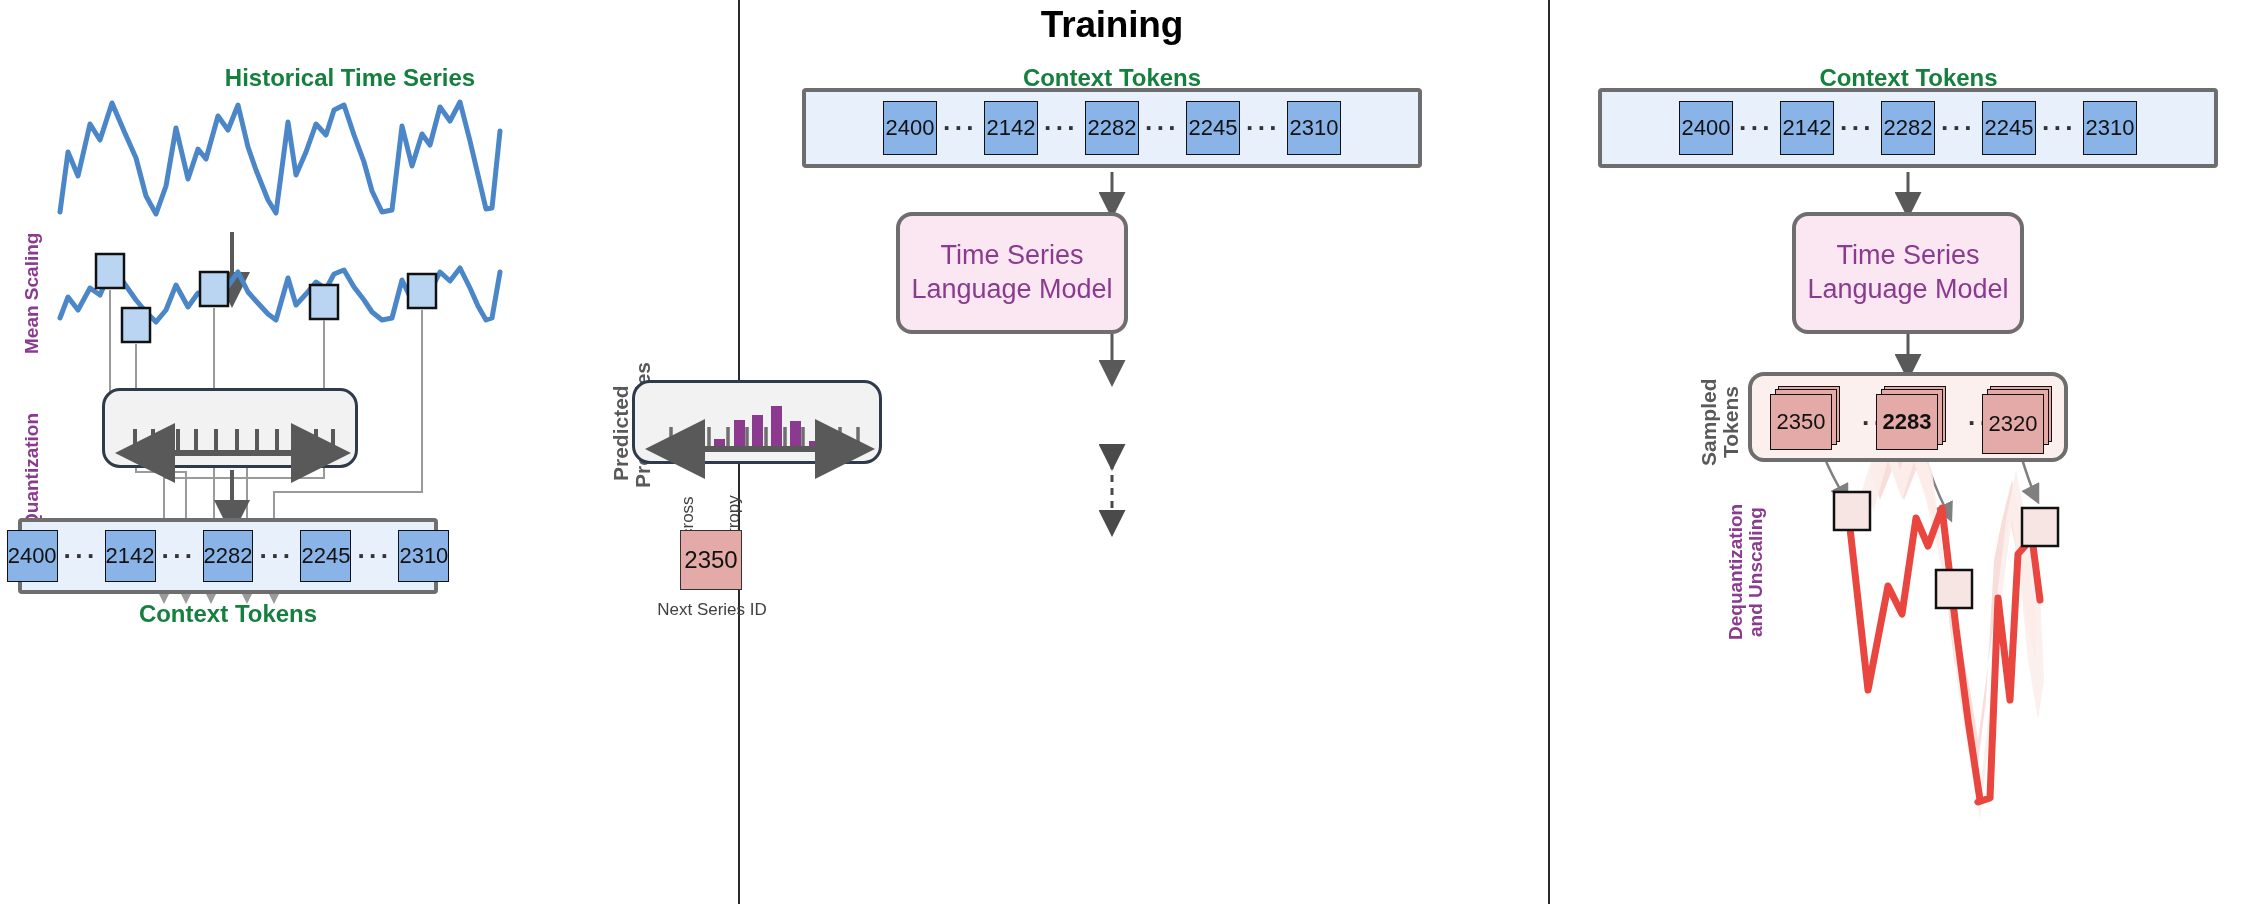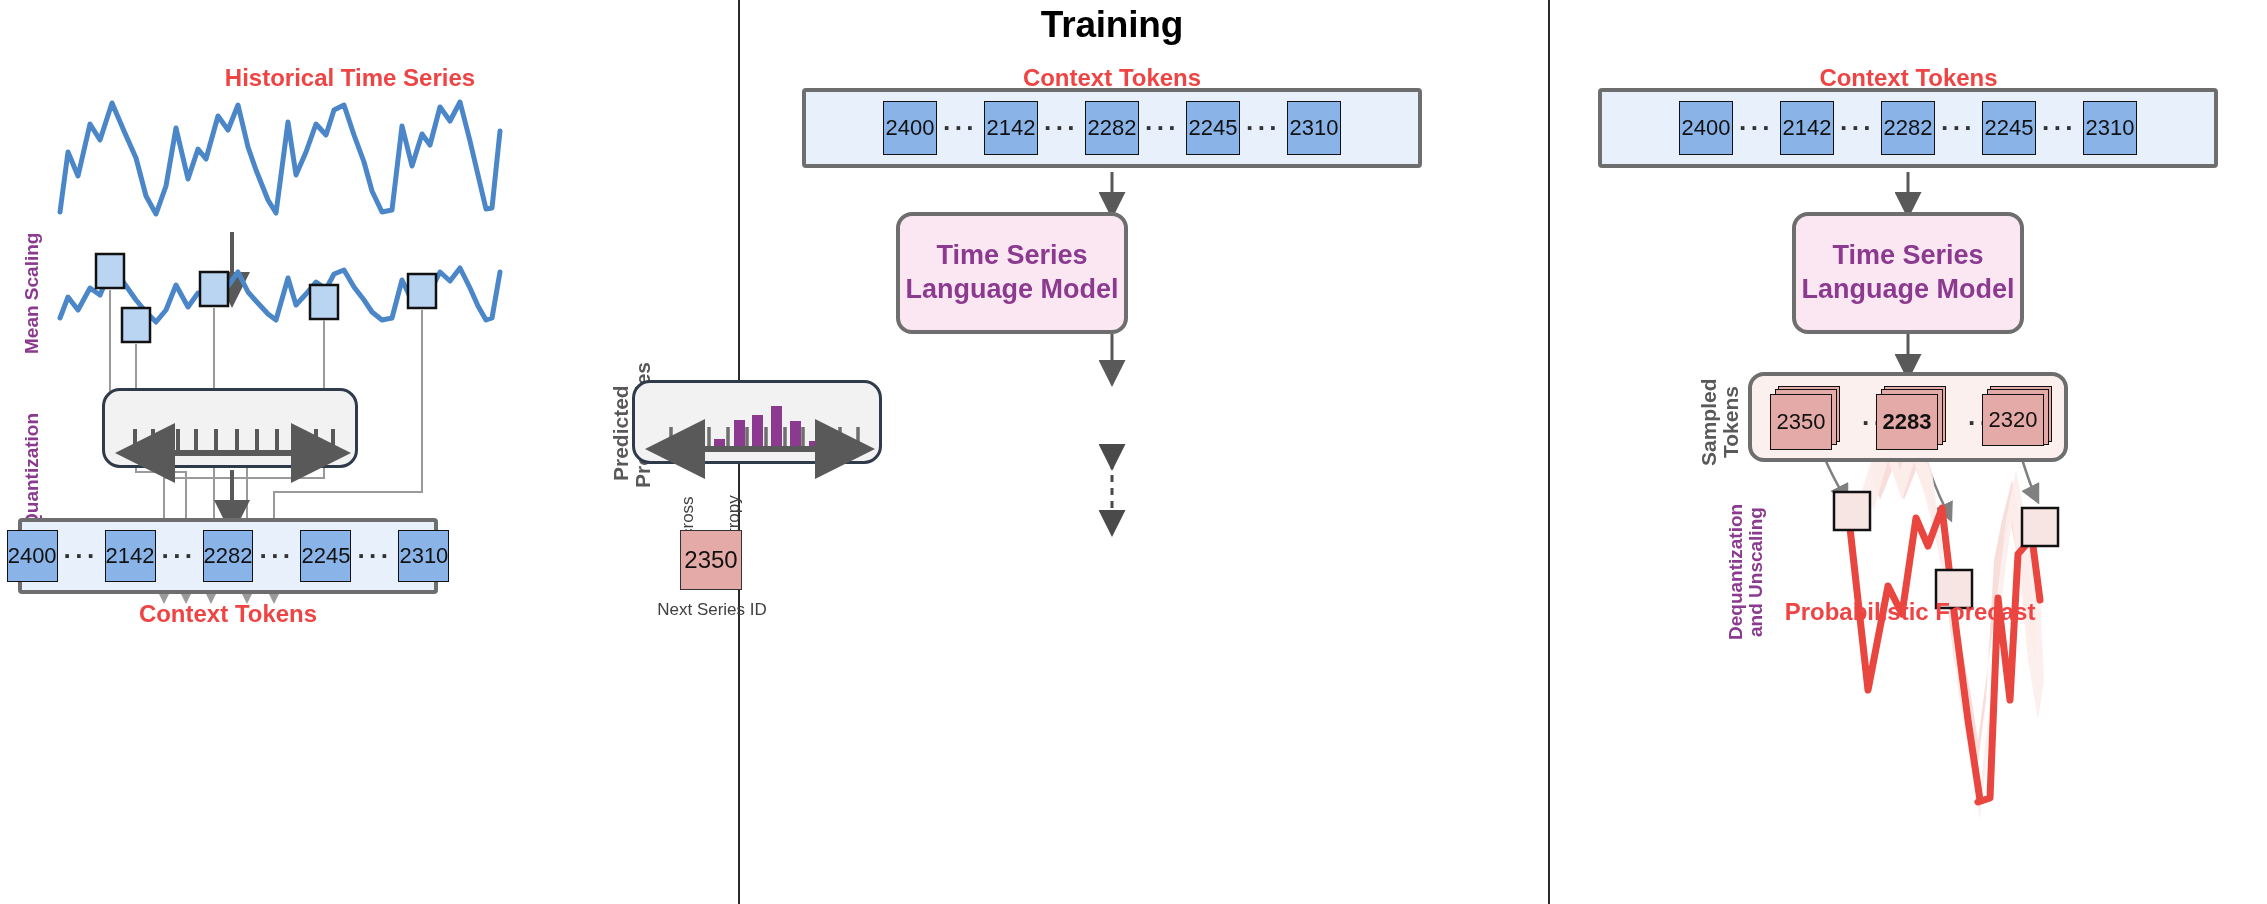--- a/index.html
+++ b/index.html
@@ -20,21 +20,21 @@
   .panel-title {
     position: absolute; width: 100%;
     text-align: center;
     font-size: 37px; font-weight: bold;
     color: #000000;
     letter-spacing: -0.2px;
   }
   .section-label {
     position: absolute; text-align: center;
     font-size: 24px; font-weight: bold;
-    color: #ef4444;
+    color: #15803d;
   }
   .small-label {
     position: absolute; text-align: center;
     font-size: 17px; color: #404040;
   }
   .vlabel-purple {
     position: absolute;
     color: #8b3a8f;
     font-weight: bold;
     font-size: 19px;
@@ -97,21 +97,21 @@
   }
   .model-box {
     position: absolute;
     background: #fae7f2;
     border: 4px solid #6e6e6e;
     border-radius: 16px;
     box-sizing: border-box;
     display: flex; align-items: center; justify-content: center;
     text-align: center;
     color: #8b3a8f;
-    font-weight: bold;
+    font-weight: normal;
     font-size: 27px;
     line-height: 1.25;
   }
   .sampled-strip {
     position: absolute;
     background: #fcf0ee;
     border: 4px solid #6e6e6e;
     border-radius: 16px;
     box-sizing: border-box;
   }
@@ -427,25 +427,24 @@
       <span class="dots" style="position:absolute; left:104px; top:32px;">···</span>
       <div class="stack-token" style="left:124px; top:10px; width:74px; height:68px;font-weight:bold;">
         <div class="sheet" style="left:8px; top:0;  width:62px; height:56px;"></div>
         <div class="sheet" style="left:5px; top:3px; width:62px; height:56px;"></div>
         <div class="front" style="left:0px; top:8px; width:62px; height:56px;">2283</div>
       </div>
       <span class="dots" style="position:absolute; left:210px; top:32px;">···</span>
       <div class="stack-token" style="left:230px; top:10px; width:74px; height:68px;">
         <div class="sheet" style="left:8px; top:0;  width:62px; height:56px;"></div>
         <div class="sheet" style="left:5px; top:3px; width:62px; height:56px;"></div>
-        <div class="front" style="left:0px; top:8px; width:62px; height:52px;">2320</div>
+        <div class="front" style="left:0px; top:8px; width:62px; height:60px;">2320</div>
       </div>
     </div>
 
     <div class="vlabel-purple" style="left:176px; top:490px; height:164px;">
       <span style="white-space:pre-line;">Dequantization
 and Unscaling</span>
     </div>
 
-    <div class="section-label" style="top:598px; left:60px; width:600px;">Probabilistic Forecast</div>
   </div>
 
 </div>
 
 </body></html>

